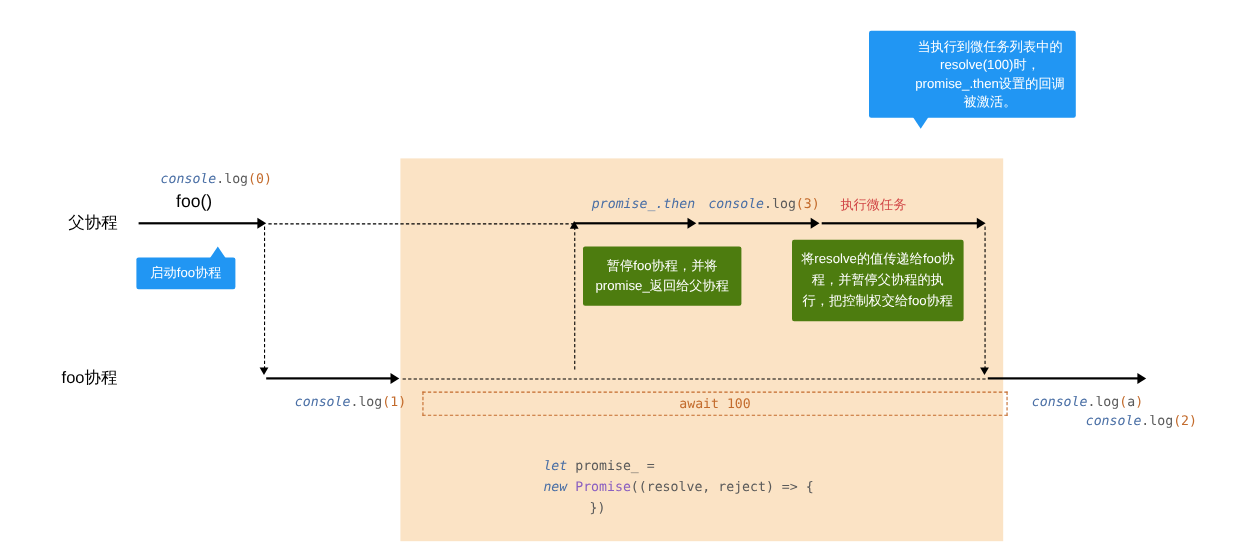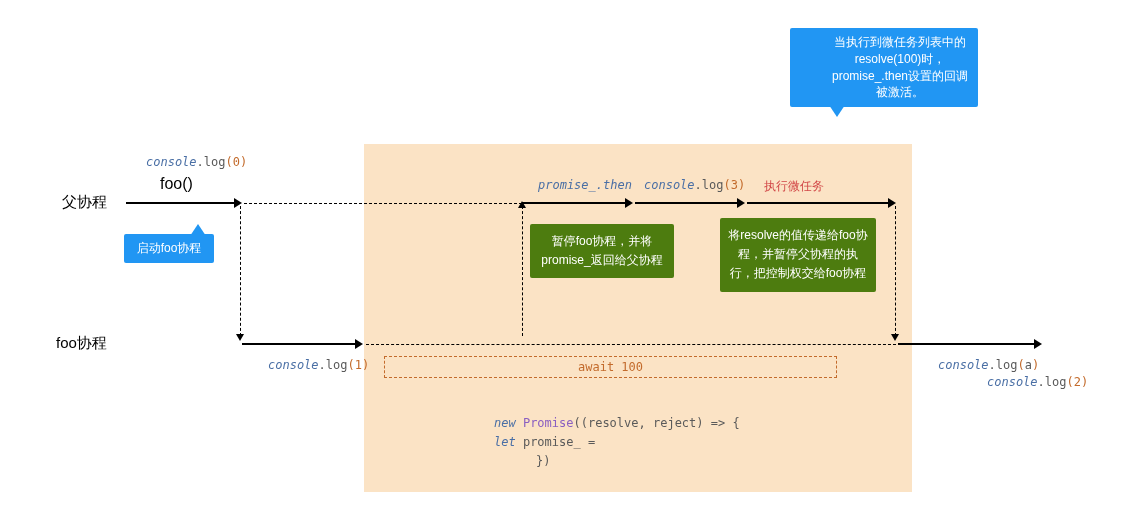--- a/index.html
+++ b/index.html
@@ -179,37 +179,37 @@
 <div class="code-text" style="left:268px; top:358px;">
   <span class="k1">console</span>.log<span class="par">(</span><span class="num">1</span><span class="par">)</span>
 </div>
 <div class="code-text" style="left:938px; top:358px;">
   <span class="k1">console</span>.log<span class="par">(</span>a<span class="par">)</span>
 </div>
 <div class="code-text" style="left:987px; top:375px;">
   <span class="k1">console</span>.log<span class="par">(</span><span class="num">2</span><span class="par">)</span>
 </div>
 
-<div class="await-box" style="left:384px; top:356px; width:453px; height:22px;">await 100</div>
+<div class="await-box" style="left:384px; top:356px; width:532px; height:22px;">await 100</div>
 
 <div class="callout" style="left:124px; top:234px; width:90px;">
   <div class="tail-up" style="left:82%;"></div>
   <span>启动foo协程</span>
 </div>
 
 <div class="callout" style="left:790px; top:28px; width:188px;padding-left:40px;">
   <div class="tail-down" style="left:25%;"></div>
   <span>当执行到微任务列表中的resolve(100)时，promise_.then设置的回调被激活。</span>
 </div>
 
 <div class="bluebox" style="left:530px; top:224px; width:144px;">
   <span>暂停foo协程，并将promise_返回给父协程</span>
 </div>
 
 <div class="bluebox" style="left:720px; top:218px; width:156px;">
   <span>将resolve的值传递给foo协程，并暂停父协程的执行，把控制权交给foo协程</span>
 </div>
 
 <div class="code-text" style="left:494px; top:414px; line-height:1.6;">
+  <div><span class="k1">let</span><span> promise_ =</span></div>
   <div><span class="k1">new </span><span class="prom">Promise</span><span>((resolve, reject) =&gt; {</span></div>
-  <div><span class="k1">let</span><span> promise_ =</span></div>
   <div style="padding-left:42px;"><span>})</span></div>
 </div>
 
 </body></html>

